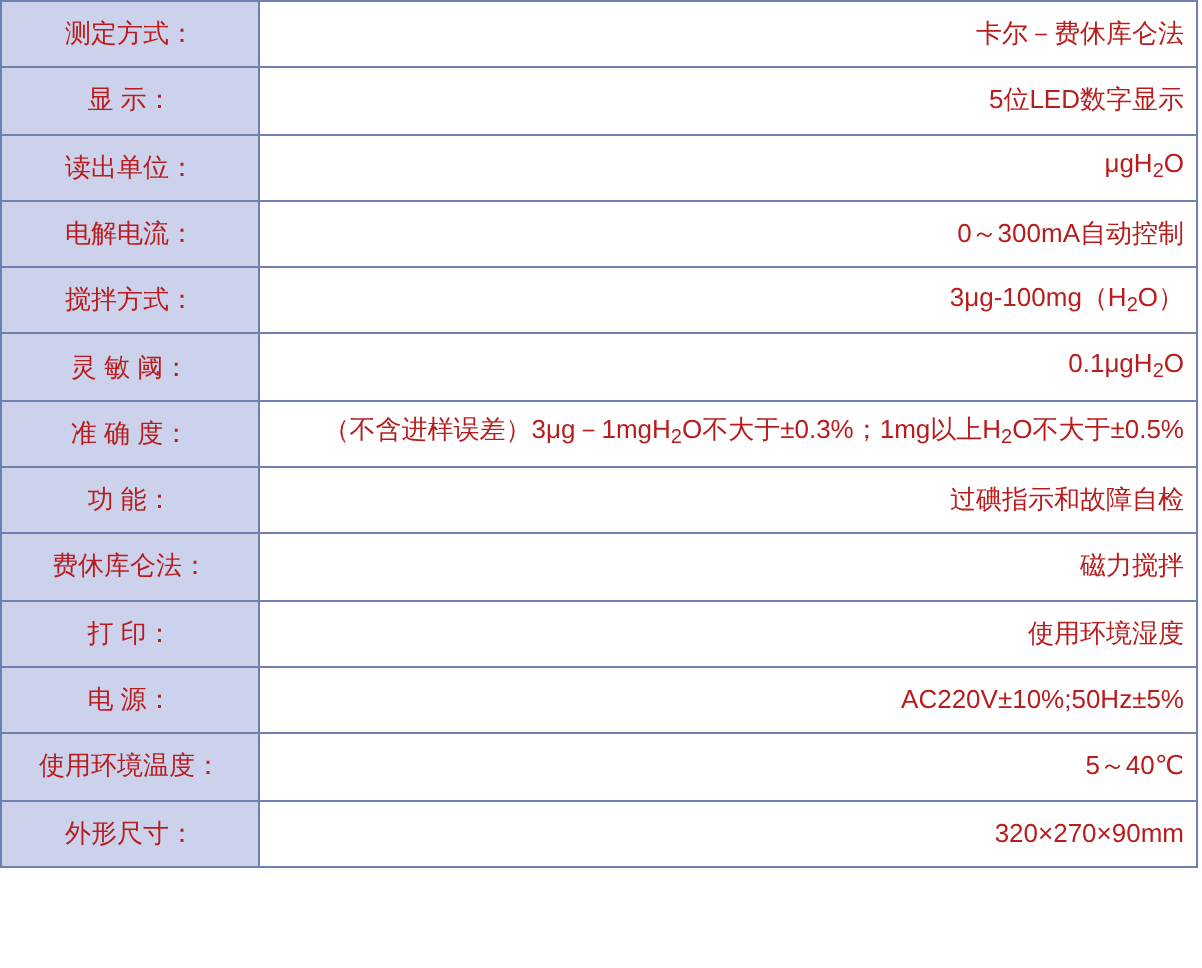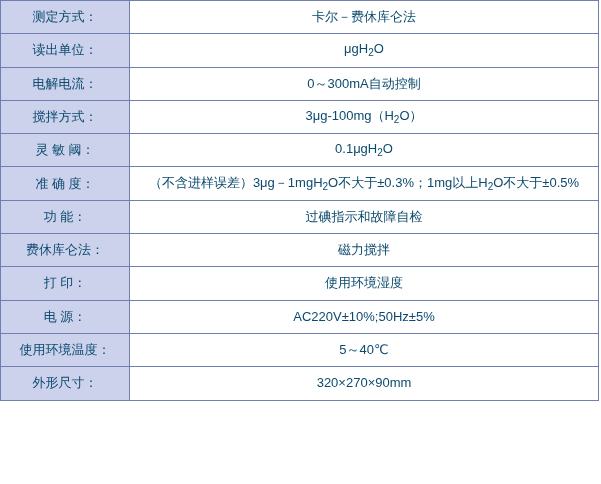--- a/index.html
+++ b/index.html
@@ -19,53 +19,57 @@
     margin: 0;
     table-layout: fixed;
   }
   #spec-table tr {
     height: 33.3px;
   }
   #spec-table td {
     border: 1px solid #6f7fb0;
     padding: 0 6px;
     font-size: 13px;
-    color: #0c4a6e;
+    color: #b91c1c;
     vertical-align: middle;
     line-height: 1.25;
     white-space: nowrap;
     overflow: hidden;
   }
   td.label {
     width: 116px;
     background: #ccd2ec;
     text-align: center;
     font-size: 13px;
     letter-spacing: 0px;
   }
   td.value {
     background: #ffffff;
-    text-align: center;
+    text-align: right;
     padding-left: 10px;
   }
   td.value.indent-1 { padding-left: 14px; }
   td.value.indent-2 { padding-left: 18px; }
   .sub {
     font-size: 10px;
     vertical-align: -0.25em;
   }
 </style>
 </head>
 <body>
 
 <table id="spec-table">
   <tbody>
       <tr>
         <td class="label">测定方式：</td>
         <td class="value indent-2">卡尔－费休库仑法</td>
+      </tr>
+      <tr>
+        <td class="label">显    示：</td>
+        <td class="value indent-1">5位LED数字显示</td>
       </tr>
       <tr>
         <td class="label">读出单位：</td>
         <td class="value indent-1">μgH<span class="sub">2</span>O</td>
       </tr>
       <tr>
         <td class="label">电解电流：</td>
         <td class="value indent-1">0～300mA自动控制</td>
       </tr>
       <tr>

